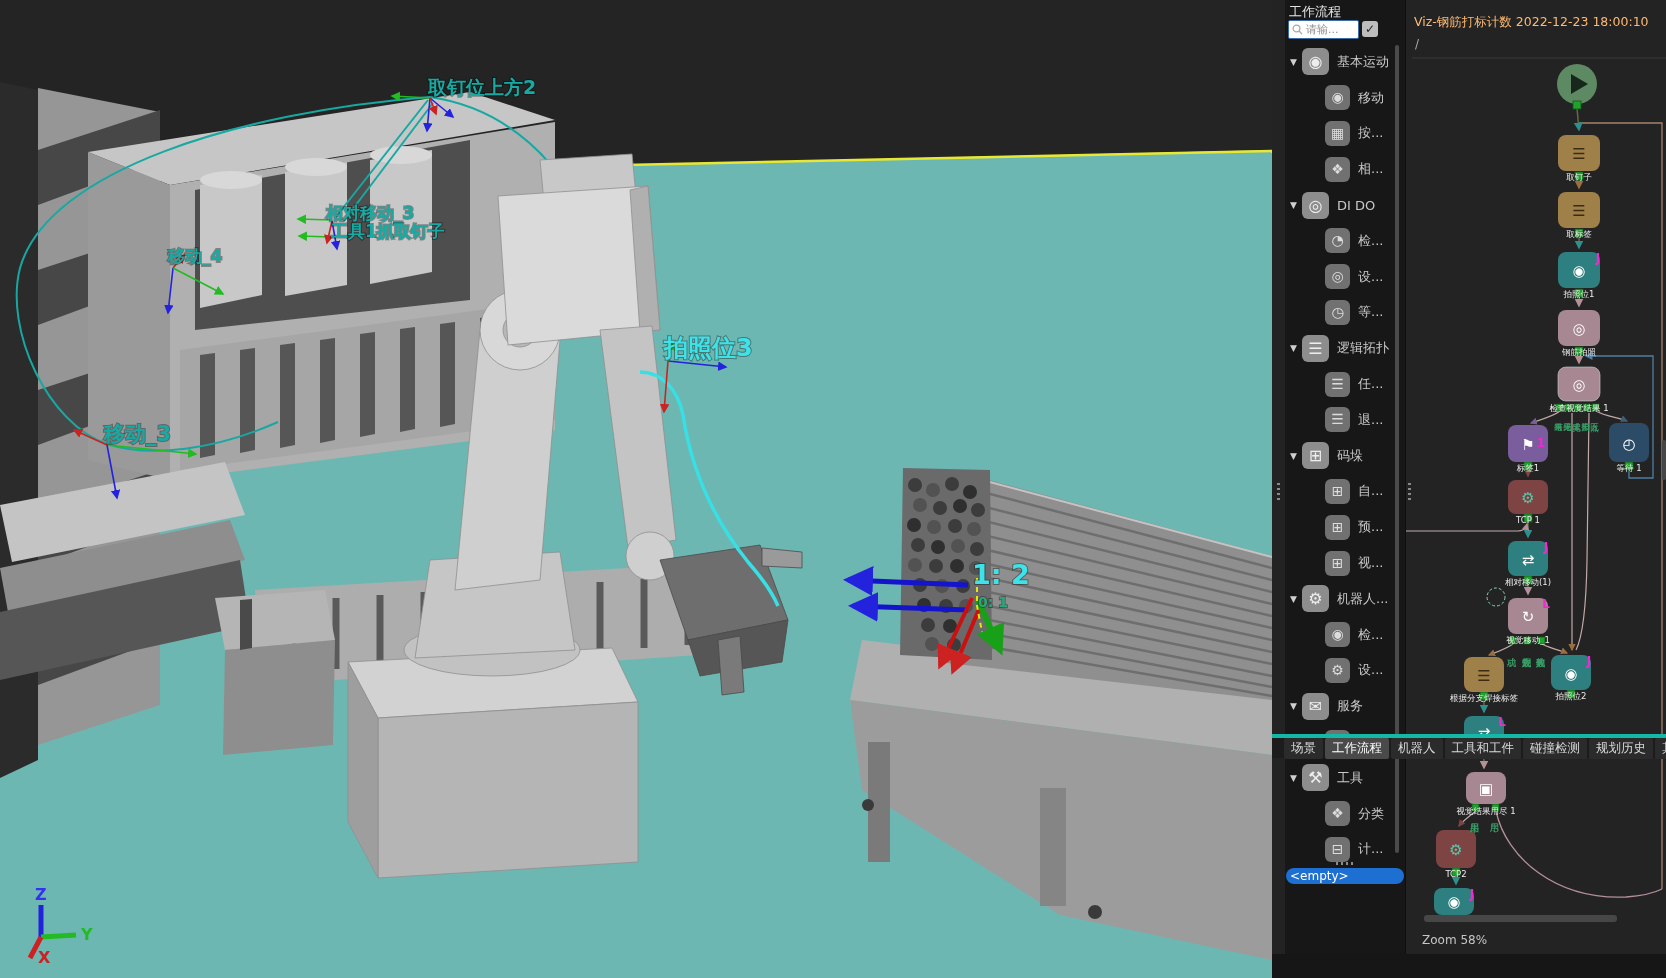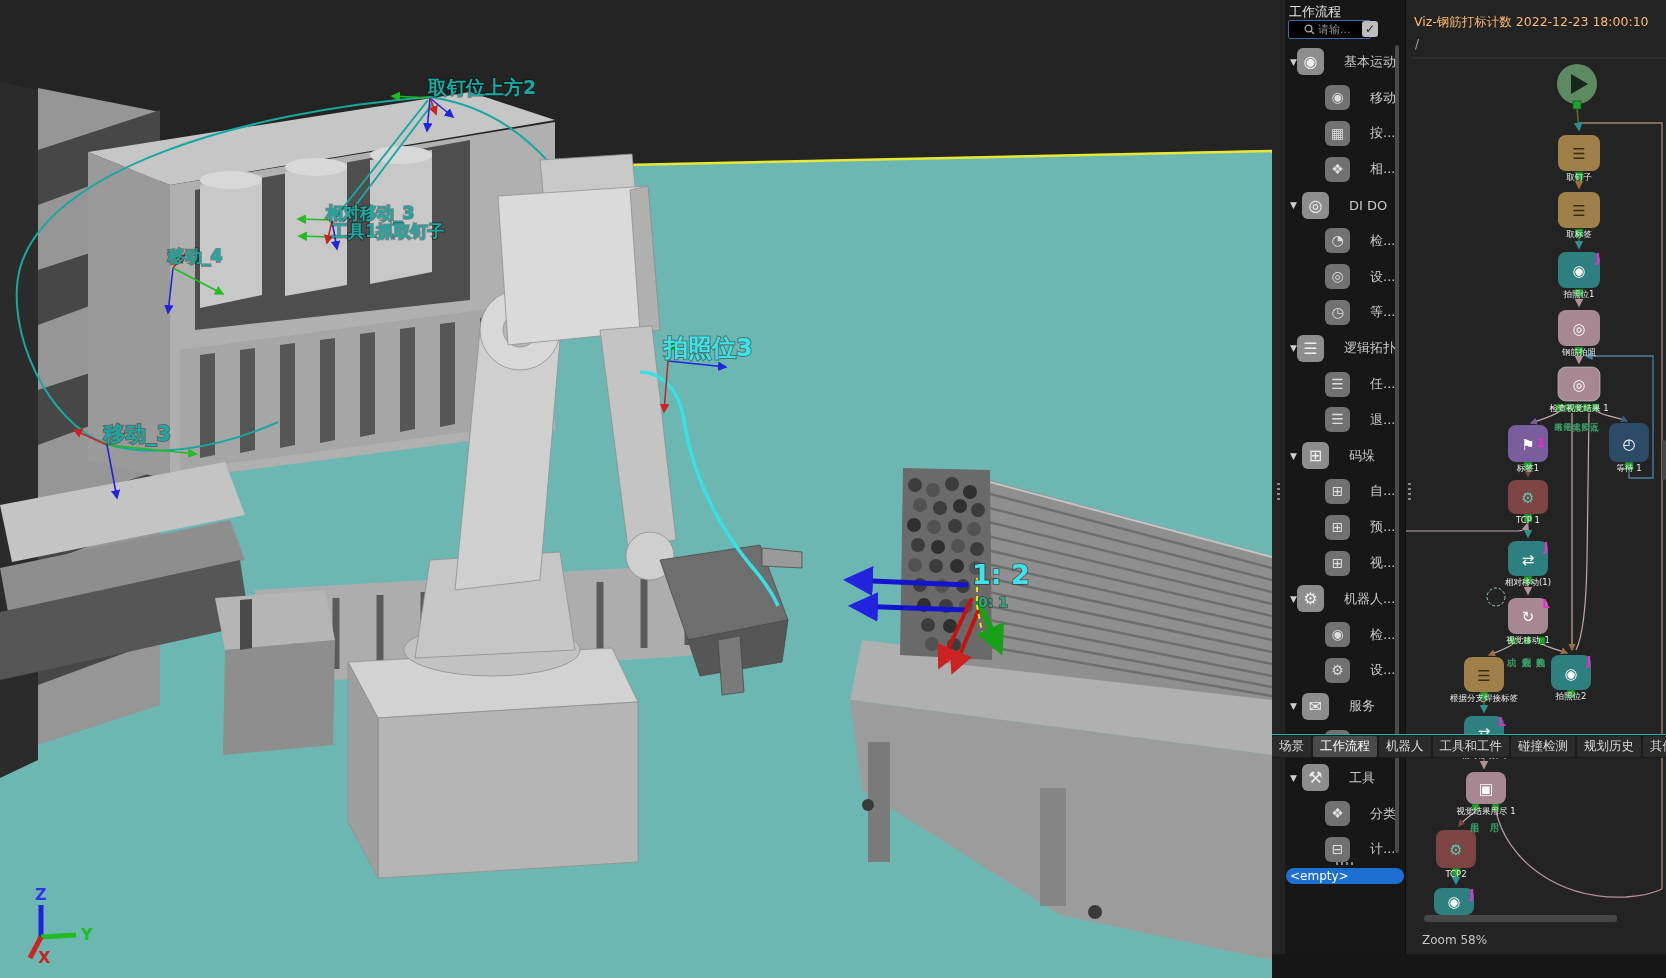--- a/index.html
+++ b/index.html
@@ -9,42 +9,42 @@
   
   #right{position:absolute;left:1272px;top:0;width:394px;height:758px;background:#1b1b1b;}
   #splitter{position:absolute;left:0;top:0;width:13px;height:954px;background:#232323;}
   .vdots{position:absolute;width:3px;height:20px;
          background:repeating-linear-gradient(#8a8a8a 0 2px,transparent 2px 5px);}
   .hdots{position:absolute;width:18px;height:3px;
          background:repeating-linear-gradient(90deg,#8a8a8a 0 2px,transparent 2px 5px);}
   #treePanel{position:absolute;left:13px;top:0;width:120px;height:954px;background:#171717;}
   #panelTitle{position:absolute;left:4px;top:3px;font-size:13px;color:#e3e3e3;}
   #searchBox{position:absolute;left:3px;top:20px;width:66px;height:17px;border:1px solid #3b6ea8;
-             background:#000000;border-radius:2px;display:flex;align-items:center;gap:3px;padding-left:15px;}
+             background:#ffffff;border-radius:2px;display:flex;align-items:center;gap:3px;padding-left:3px;}
   #searchBox .ph{font-size:11px;color:#8f8f8f;}
   #checkBox{position:absolute;left:77px;top:21px;width:16px;height:16px;background:#bdbdbd;border-radius:3px;
             color:#222;font-size:12px;font-weight:bold;text-align:center;line-height:16px;}
   #treeRows{position:absolute;left:0;top:44px;width:108px;}
   .trow{height:35.8px;display:flex;align-items:center;}
   .trow .arr{width:12px;font-size:9px;color:#cfcfcf;margin-left:5px;}
   .trow.cat .ic{width:27px;height:27px;background:#8d8d8d;border-radius:6px;color:#ededed;
                 font-size:16px;text-align:center;line-height:27px;flex:none;}
   .trow.child{padding-left:40px;}
   .trow.child .ic{width:25px;height:25px;background:#717171;border-radius:6px;color:#dcdcdc;
                   font-size:14px;text-align:center;line-height:25px;flex:none;}
-  .trow .lb{margin-left:20px;font-size:13px;color:#c9c9c9;white-space:nowrap;}
+  .trow .lb{margin-left:8px;font-size:13px;color:#c9c9c9;white-space:nowrap;}
   #treeScroll{position:absolute;left:110px;top:45px;width:4px;height:808px;background:#4b4b4b;border-radius:2px;}
   #emptyBar{position:absolute;left:1px;top:868px;width:118px;height:16px;background:#1d6fd1;color:#fff;
             font-size:12px;line-height:16px;padding-left:4px;box-sizing:border-box;border-radius:8px;}
   #graphPanel{position:absolute;left:133px;top:0;width:261px;height:954px;background:#232323;border-left:1px solid #0e0e0e;}
   #wfTitle{position:absolute;left:8px;top:14px;font-size:12.5px;color:#fdba74;white-space:nowrap;}
   #wfPath{position:absolute;left:9px;top:37px;font-size:12px;color:#a8a8a8;}
   #zoomLabel{position:absolute;left:16px;top:933px;font-size:12px;color:#c6c6c6;text-align:right;}
   #tabbar{position:absolute;left:0;bottom:0;width:394px;height:24px;background:#1c1c1c;display:flex;
-          align-items:center;gap:2px;padding-left:0;box-sizing:border-box;border-top:1px solid #14b8a6;}
+          align-items:center;gap:2px;padding-left:12px;box-sizing:border-box;border-top:4px solid #14b8a6;}
   .tab{font-size:12.5px;color:#d8d8d8;background:#2b2b2b;padding:2px 7px;border-radius:2px;white-space:nowrap;}
   .tab.active{background:#4a4a4a;color:#fff;}
   svg text{font-family:"DejaVu Sans","Liberation Sans",sans-serif;}
   .vlabel{writing-mode:vertical-rl;text-orientation:upright;}
   .nlabel{font-size:8.5px;fill:#ececec;text-anchor:middle;}
   .nicon{font-size:15px;text-anchor:middle;}
   .nbadge{font-size:12px;font-weight:bold;fill:#ee2ad0;text-anchor:middle;}
 </style>
 </head>
 <body>

